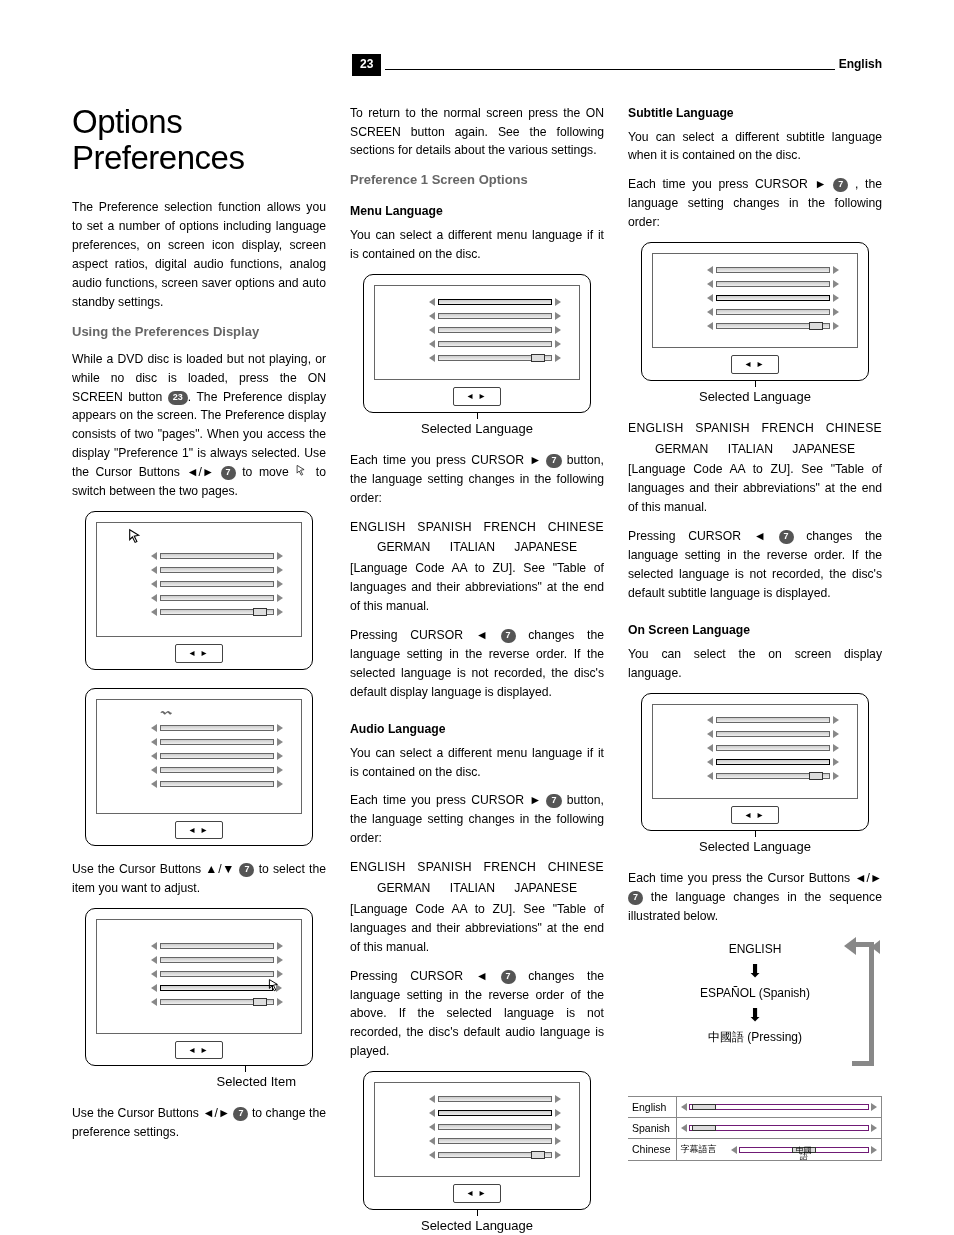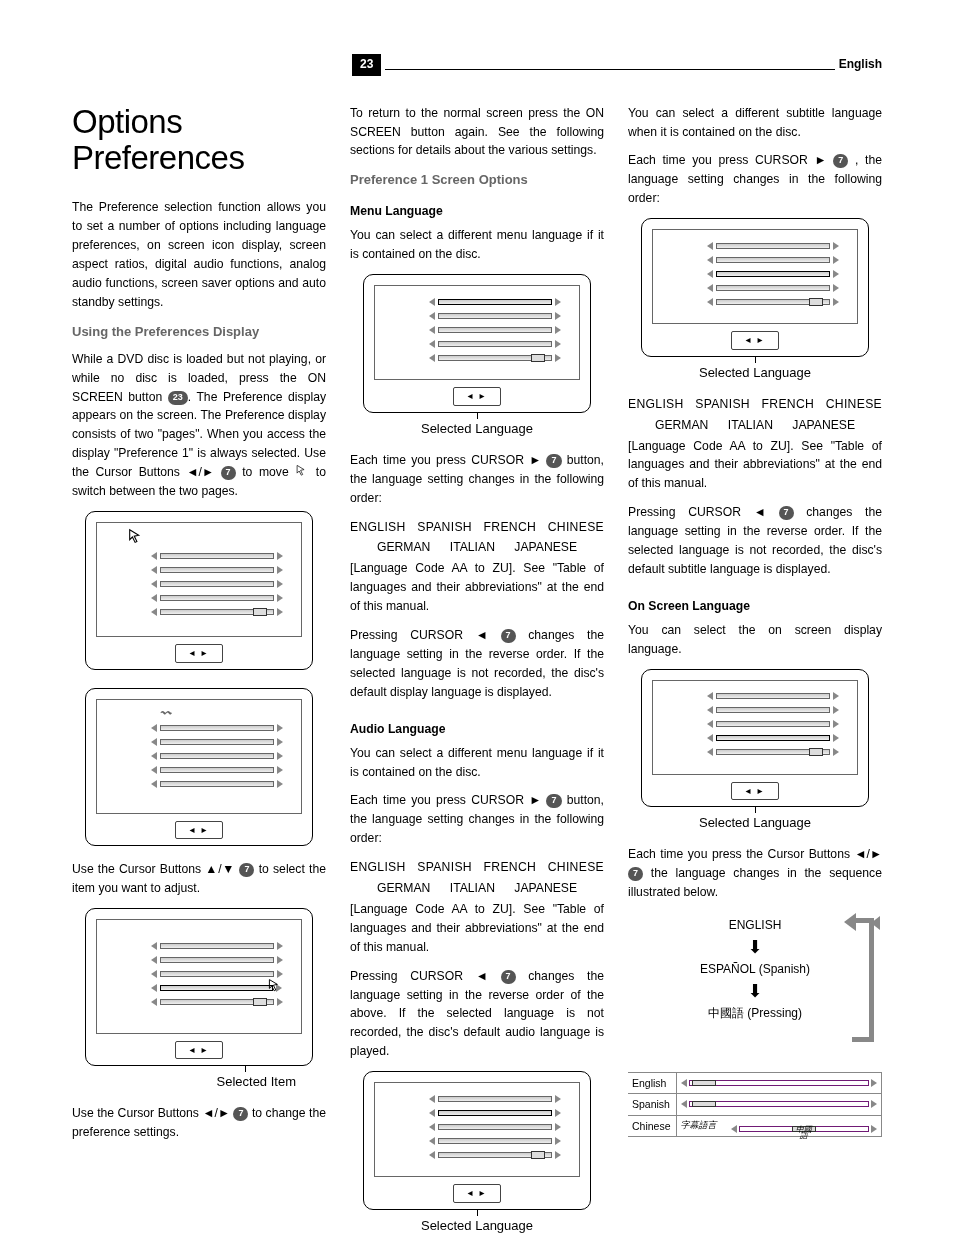--- a/index.html
+++ b/index.html
@@ -357,20 +357,21 @@
             </div>
             <span class="tri-r"></span>
           </div>
       </div>
       <div class="fig-nav"><span class="navglyph">◂ ▸</span></div>
     </div>
     <div class="caption"><span class="tick"></span><span>Selected Language</span></div>
   </div>
 
   <div class="col">
+    <h3 style="margin-top:0;">Subtitle Language</h3>
     <p>You can select a different subtitle language when it is contained on the disc.</p>
     <p>
       <span>Each time you press CURSOR ► </span><span class="inline-btn">7</span><span> , the language setting changes in the following order:</span>
     </p>
 
     <div class="fig-panel">
       <div class="fig-inner">
         <div class="row-slider">
             <span class="tri-l"></span>
             <div class="bar"></div>
@@ -485,21 +486,21 @@
                 <div class="mbar">
                   <div class="mknob" style="left:2px;"></div>
                 </div>
                 <span class="tri-r"></span>
               </div>
             </td>
       </tr>
       <tr>
         <td>Chinese</td>
         <td class="sld">
-          <div style="display:flex;align-items:flex-end;gap:14px;font-style:italic;">
+          <div style="display:flex;align-items:center;gap:14px;">
             <span style="font-size:9px;">字幕語言</span>
             <div class="mini-slider" style="flex:1;">
                   <span class="tri-l"></span>
                   <div class="mbar">
                     <div class="mknob" style="left:50%;transform:translateX(-50%);text-align:center;font-size:8px;line-height:6px;">中國語</div>
                   </div>
                   <span class="tri-r"></span>
                 </div>
           </div>
         </td>

